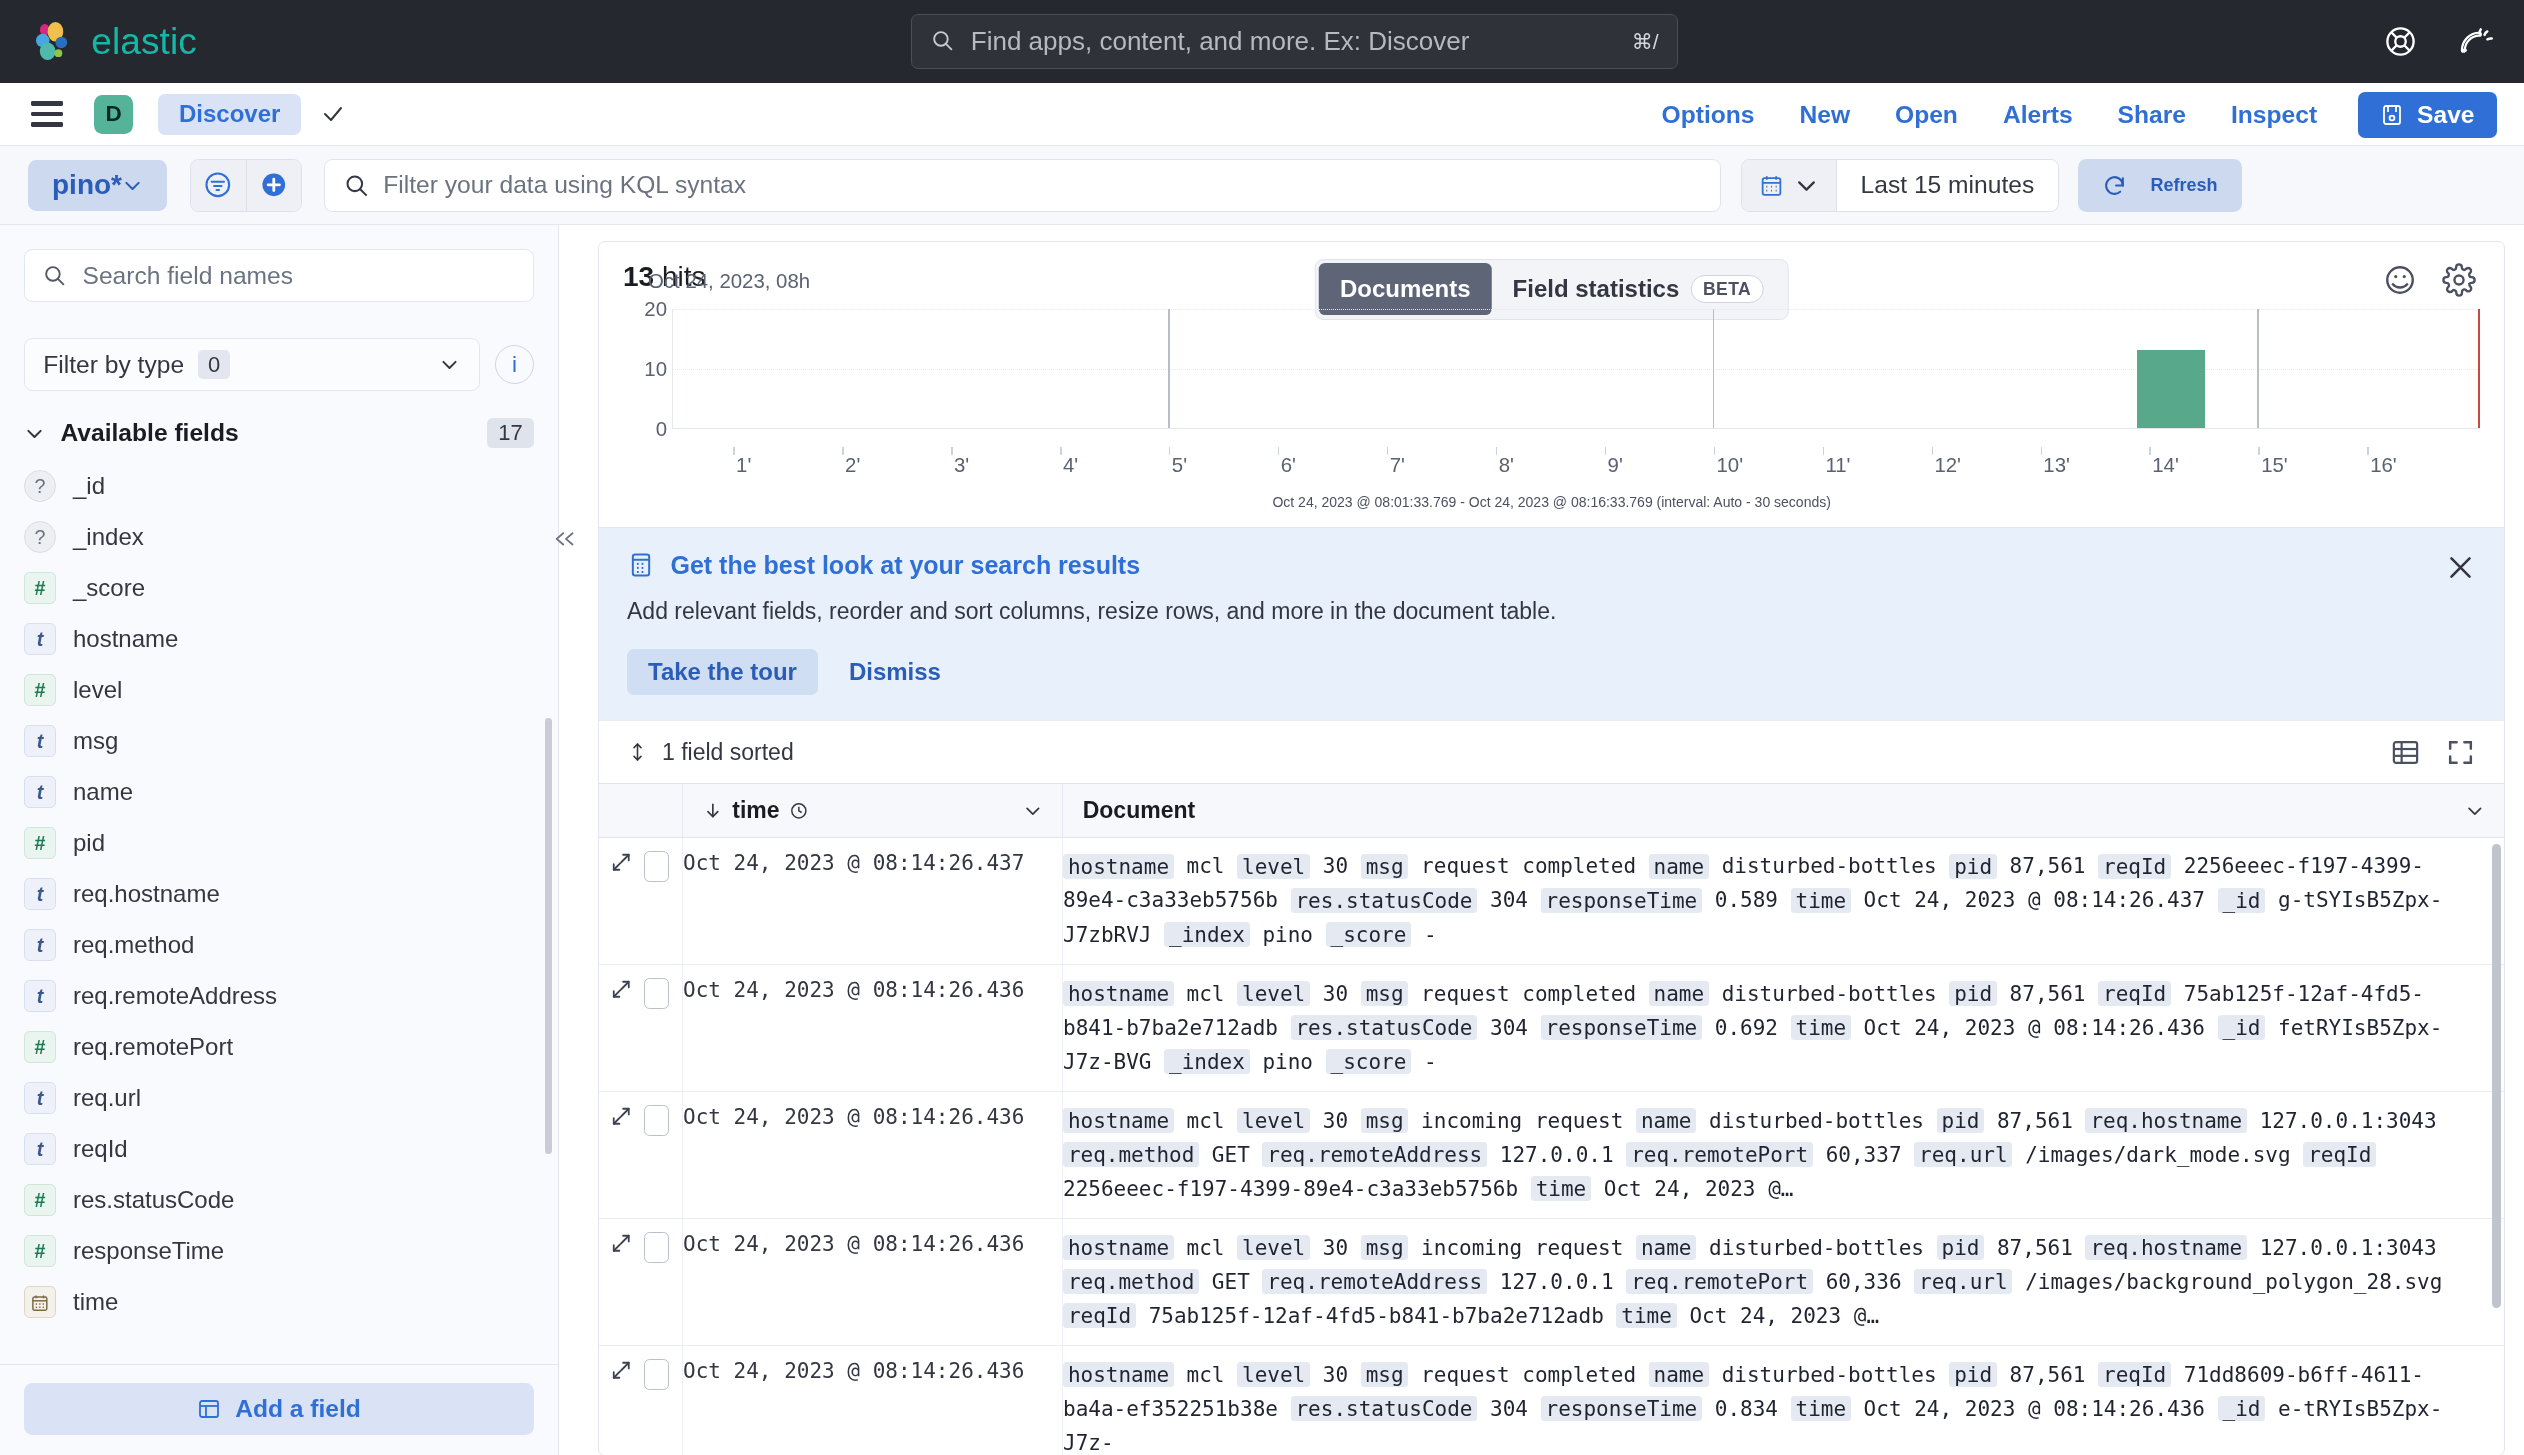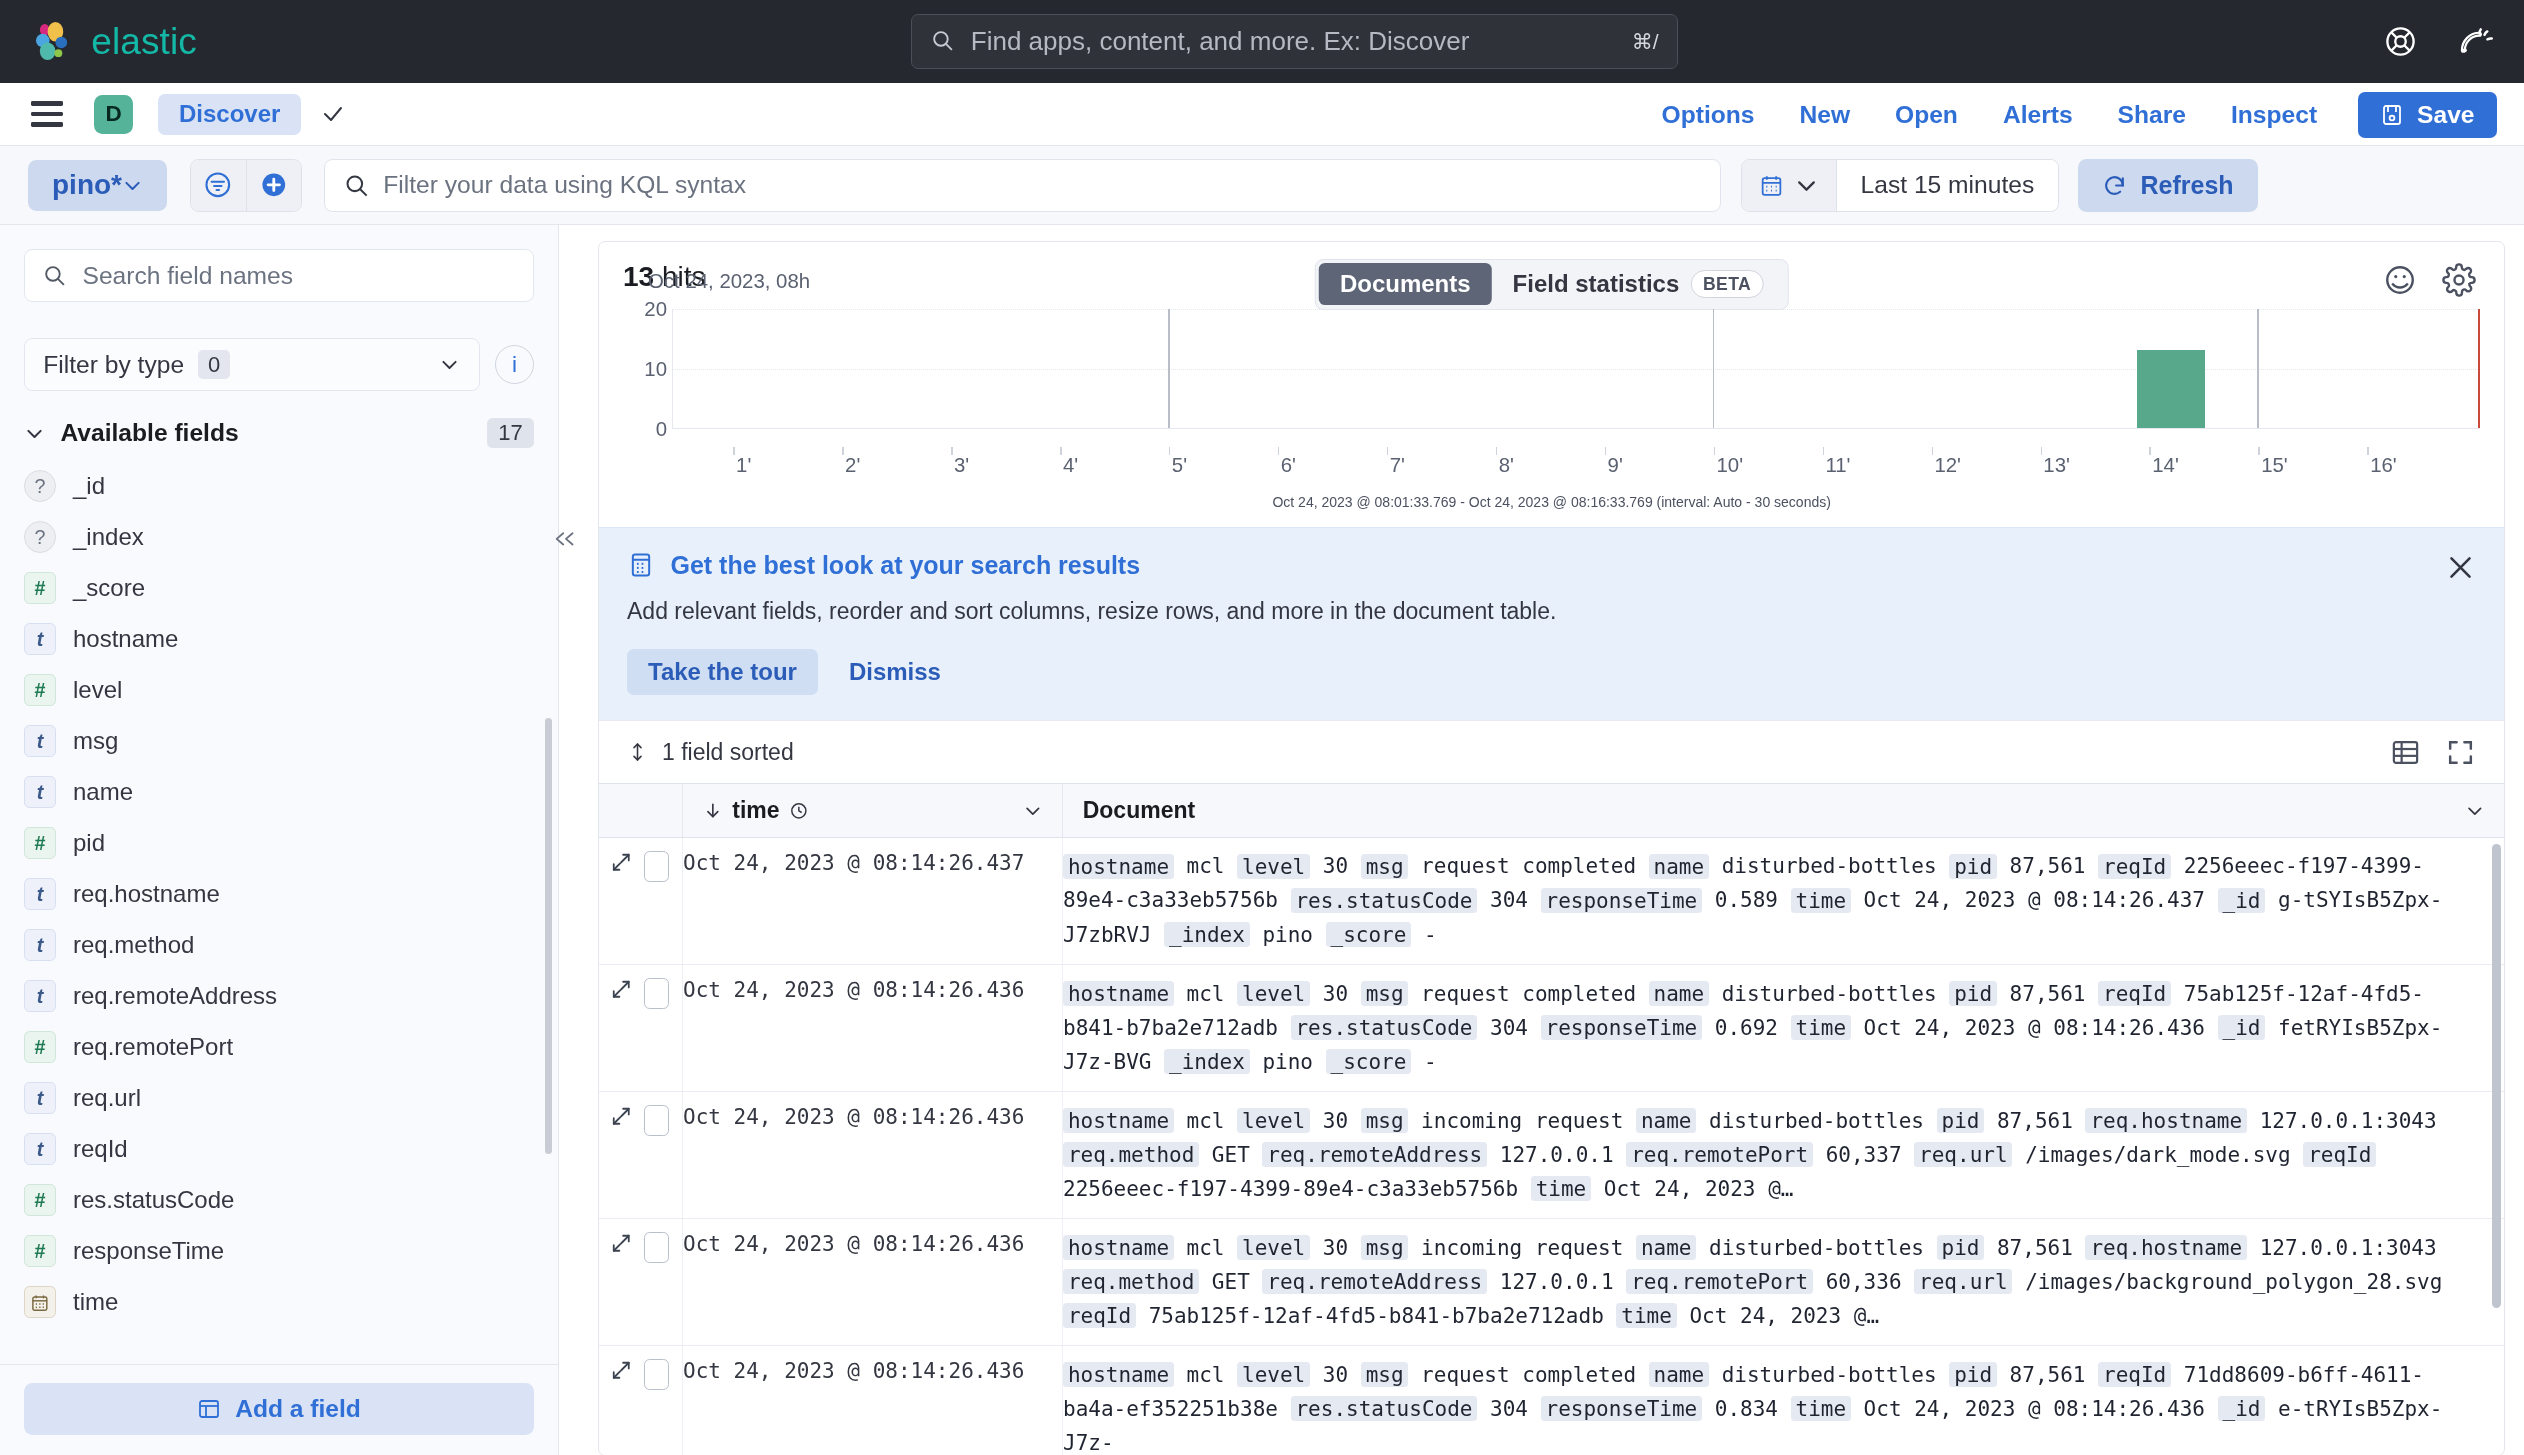--- a/index.html
+++ b/index.html
@@ -75,21 +75,21 @@
     display: flex; align-items: center; padding: 0 18.3px; gap: 13px; max-width: 1397px;
   }
   .kql .ph { color: #6b7280; font-size: 24.6px; }
   .kql svg { width: 27px; height: 27px; display: block; color: #343741; }
   .timepick { margin-left: 19.7px; display: flex; height: 53px; border: 0.7px solid #dde1e9; border-radius: 8.4px; overflow: hidden; }
   .tp-cal { background: #eef0f5; display: flex; align-items: center; gap: 9.9px; padding: 0 17px; cursor: pointer; }
   .tp-cal svg { width: 25px; height: 25px; display: block; color: #2f6fd6; }
   .tp-val { background: #ffffff; display: flex; align-items: center; padding: 0 24px; font-size: 24.6px; color: #343741; border-left: 0.7px solid #dde1e9; white-space: nowrap; }
   .refresh-btn {
     margin-left: 18.3px; height: 53px; padding: 0 24px; border-radius: 8.4px; background: #cdd9ef;
-    color: #2a5cb8; font-size: 25px; font-weight: 600; display: flex; align-items: center; gap: 14px; cursor: pointer;
+    color: #2a5cb8; font-size: 18px; font-weight: 600; display: flex; align-items: center; gap: 24px; cursor: pointer;
   }
   .refresh-btn svg { width: 25px; height: 25px; display: block; }
 
   
   .body { flex: 1; display: flex; min-height: 0; position: relative; }
 
   
   .sidebar { width: 559px; flex: 0 0 559px; background: #f9fafd; border-right: 0.7px solid #e3e6ed; display: flex; flex-direction: column; position: relative; min-height: 0; }
   .sb-search {
     margin: 24px 24px 0 24px; height: 53px; background: #ffffff; border: 0.7px solid #e2e6ee; border-radius: 8.4px;
@@ -133,21 +133,21 @@
   .main { flex: 1; min-width: 0; background: #ffffff; display: flex; flex-direction: column; }
   .main-inner { margin: 15.5px 19.7px 0 39px; border: 0.7px solid #e3e6ed; border-radius: 7px; background: #ffffff; flex: 1; display: flex; flex-direction: column; min-height: 0; overflow: hidden; }
 
   .chartpanel { padding: 19.7px 24px 0 24px; position: relative; }
   .hits { font-size: 28px; color: #1a1c21; }
   .hits b { font-weight: 700; }
   .seg {
     position: absolute; left: 50%; transform: translateX(-50%); top: 17px;
     display: flex; align-items: center; background: #f2f4f8; border: 0.7px solid #e1e4ec; border-radius: 8.4px; padding: 3.5px;
   }
-  .seg .tab { height: 42px; padding: 0 21px; border-radius: 6.3px; font-size: 24px; font-weight: 600; display: flex; align-items: center; gap: 11.3px; color: #343741; cursor: pointer; }
+  .seg .tab { height: 52px; padding: 0 21px; border-radius: 6.3px; font-size: 24px; font-weight: 600; display: flex; align-items: center; gap: 11.3px; color: #343741; cursor: pointer; }
   .seg .tab.on { background: #5e6577; color: #ffffff; }
   .beta { background: #ffffff; border: 0.7px solid #cfd4de; border-radius: 17px; font-size: 17.6px; font-weight: 700; color: #4b5160; padding: 2.8px 11.3px; letter-spacing: 0.4px; }
   .chart-icons { position: absolute; right: 28px; top: 21px; display: flex; gap: 25px; }
   .chart-icons svg { width: 34px; height: 34px; color: #4b5160; display: block; cursor: pointer; }
 
   .chart { margin-top: 15.5px; height: 141px; position: relative; padding-left: 49px; }
   .ylab { position: absolute; left: 0; width: 44px; text-align: right; font-size: 20.4px; color: #5a6170; transform: translateY(-50%); }
   .plot { position: relative; height: 120px; border-left: 1.4px solid #e6e8ef; border-bottom: 1.4px solid #e6e8ef; }
   .grid { position: absolute; left: 0; right: 0; border-top: 1.4px dotted #e6e8ef; }
   .vline { position: absolute; top: 0; bottom: 0; width: 1.4px; background: #b9bdc7; }

